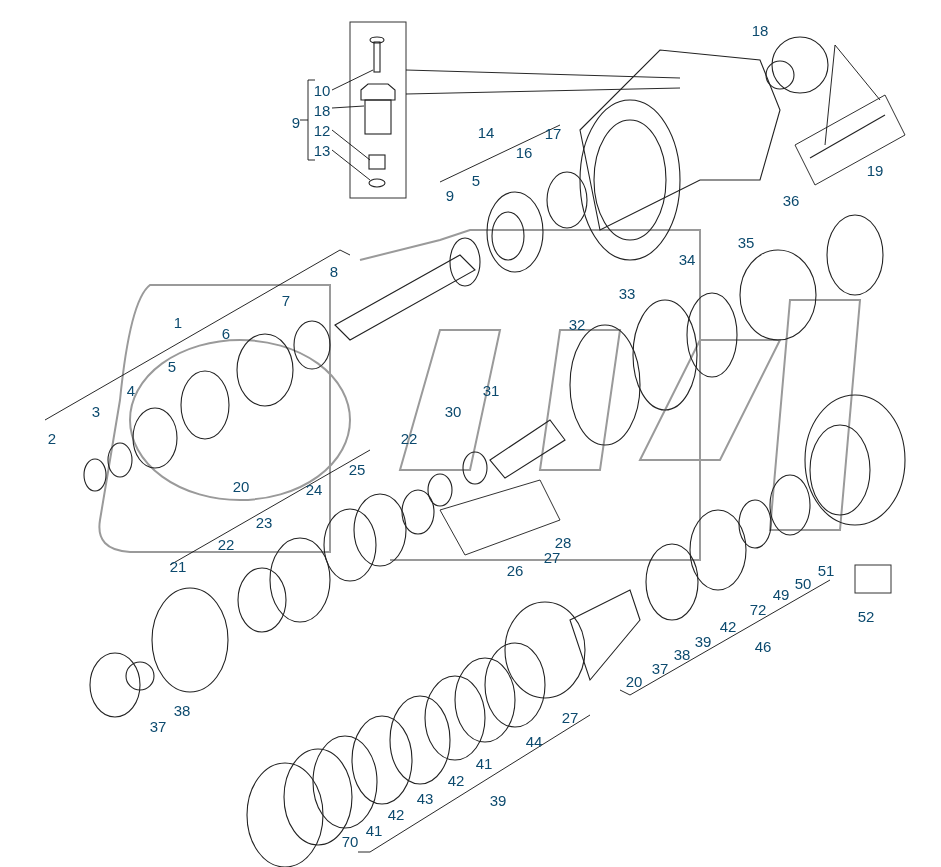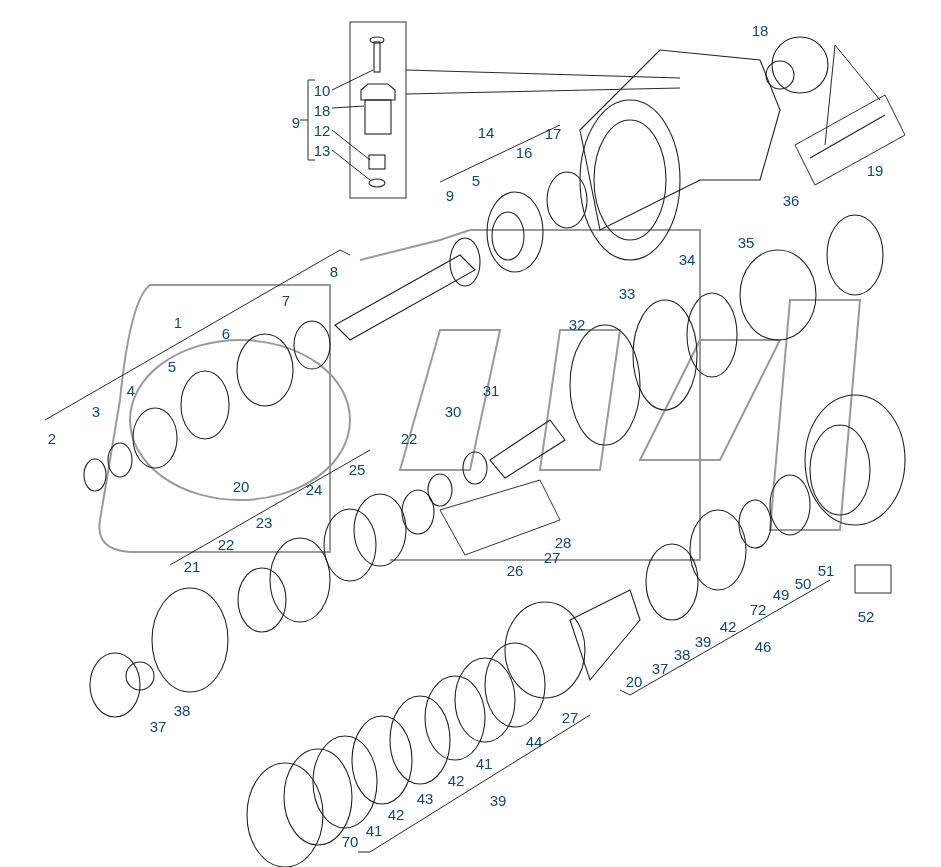--- a/index.html
+++ b/index.html
@@ -144,21 +144,21 @@
   <span class="lbl" style="left:322px;top:130px">12</span>
   <span class="lbl" style="left:322px;top:150px">13</span>
   <span class="lbl" style="left:486px;top:132px">14</span>
   <span class="lbl" style="left:476px;top:180px">5</span>
   <span class="lbl" style="left:524px;top:152px">16</span>
   <span class="lbl" style="left:553px;top:133px">17</span>
   <span class="lbl" style="left:760px;top:30px">18</span>
   <span class="lbl" style="left:875px;top:170px">19</span>
   <span class="lbl" style="left:241px;top:486px">20</span>
   <span class="lbl" style="left:634px;top:681px">20</span>
-  <span class="lbl" style="left:192px;top:566px">21</span>
+  <span class="lbl" style="left:178px;top:566px">21</span>
   <span class="lbl" style="left:226px;top:544px">22</span>
   <span class="lbl" style="left:264px;top:522px">23</span>
   <span class="lbl" style="left:314px;top:489px">24</span>
   <span class="lbl" style="left:357px;top:469px">25</span>
   <span class="lbl" style="left:515px;top:570px">26</span>
   <span class="lbl" style="left:552px;top:557px">27</span>
   <span class="lbl" style="left:563px;top:542px">28</span>
   <span class="lbl" style="left:409px;top:438px">22</span>
   <span class="lbl" style="left:453px;top:411px">30</span>
   <span class="lbl" style="left:491px;top:390px">31</span>

